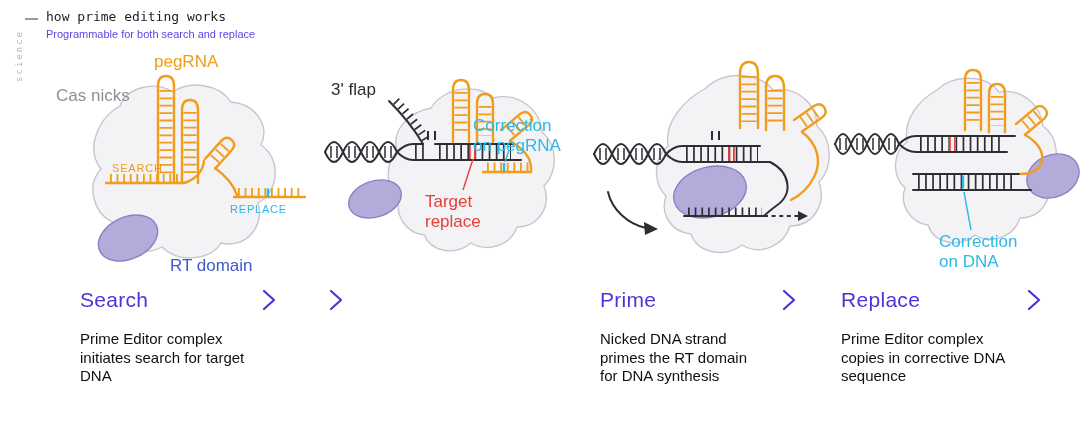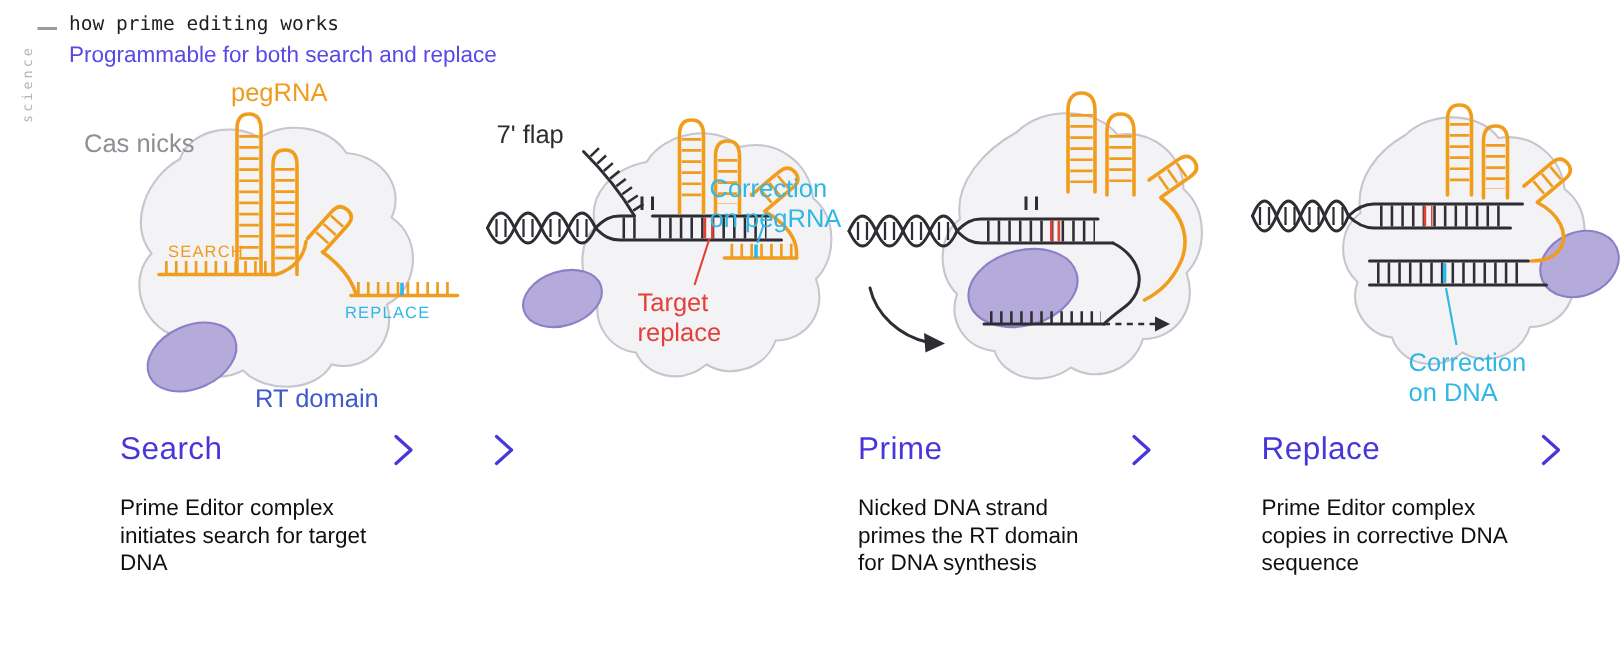--- a/index.html
+++ b/index.html
@@ -3,21 +3,21 @@
 <meta charset="utf-8">
 <style>
   * { margin:0; padding:0; box-sizing:border-box; }
   html,body { background:#fff; }
   body { font-family:"Liberation Sans", sans-serif; color:#101014; }
   .stage { position:relative; width:1080px; height:434px; background:#fff; overflow:hidden; }
 
   
   .hdr-dash { position:absolute; left:25px; top:18px; width:13px; height:2px; background:#9a9aa2; }
   .hdr-title { position:absolute; left:46px; top:9px; font-family:"DejaVu Sans Mono", monospace; font-size:13px; color:#1d1d22; }
-  .hdr-sub { position:absolute; left:46px; top:28px; font-size:15px; color:#5a47e6; }
+  .hdr-sub { position:absolute; left:46px; top:28px; font-size:11px; color:#5a47e6; }
   .vert { position:absolute; left:14px; top:30px; font-family:"DejaVu Sans Mono", monospace;
           font-size:9px; letter-spacing:2px; color:#b4b4ba;
           writing-mode:vertical-rl; transform:rotate(180deg); }
 
   
   .panel { position:absolute; top:46px; }
   .art { position:relative; height:240px; }
   .lbl { position:absolute; font-size:17px; line-height:1.18; white-space:pre-line; }
   .lbl.orange { color:#ef9b1c; }
   .lbl.cyan   { color:#2fb7e5; }
@@ -146,36 +146,36 @@
           </g>
           <path class="oS" d="M187,95 C201,103 208,113 208,122 L208,126"></path>
           <path class="oS" d="M160,126 H208"></path>
           <path class="oT" d="M164,121 H206"></path>
         </g>
         <g>
           <line class="tc" x1="181" y1="126" x2="181" y2="117"></line>
           <path class="thin-c" d="M186,104 L182,116"></path>
         </g>
       </svg>
-      <div class="lbl dark" style="left:8px;top:34px">7' flap</div>
+      <div class="lbl dark" style="left:8px;top:34px">3' flap</div>
       <div class="lbl cyan" style="left:150px;top:70px">Correction
 on pegRNA</div>
       <div class="lbl red" style="left:102px;top:146px">Target
 replace</div>
     </div>
     <div class="caption" style="left:6px;width:205px">
       <div class="trow">
         <svg class="chev" width="14" height="24" viewBox="0 0 14 24">
           <polyline points="2,3 12,12 2,21" fill="none" stroke="#4836d8" stroke-width="2.2" stroke-linecap="round" stroke-linejoin="round"></polyline>
         </svg>
       </div>
     </div>
   </section>
 
-  <section class="panel" style="left:564px;width:240px">
+  <section class="panel" style="left:592px;width:240px">
     <div class="art">
       <svg width="240" height="240" viewBox="0 0 240 240">
         <g>
           <path class="blob" d="M114,42 C132,24 168,26 181,44 C205,40 225,58 225,80 C241,94 241,122 227,136 C235,158 221,180 198,180 C192,200 168,210 150,199 C131,213 105,206 99,188 C79,186 68,168 74,150 C60,136 62,110 76,100 C72,76 92,54 114,42 Z"></path>
         </g>
         <g>
           <path class="kS" d="M2,108 Q11,88 20,108 T38,108 T56,108 T74,108"></path>
           <path class="kS" d="M2,108 Q11,128 20,108 T38,108 T56,108 T74,108"></path>
           <path class="hx" d="M8,102 V114 M14,102 V114 M26,102 V114 M32,102 V114 M44,102 V114 M50,102 V114 M62,102 V114 M68,102 V114"></path>
         </g>

